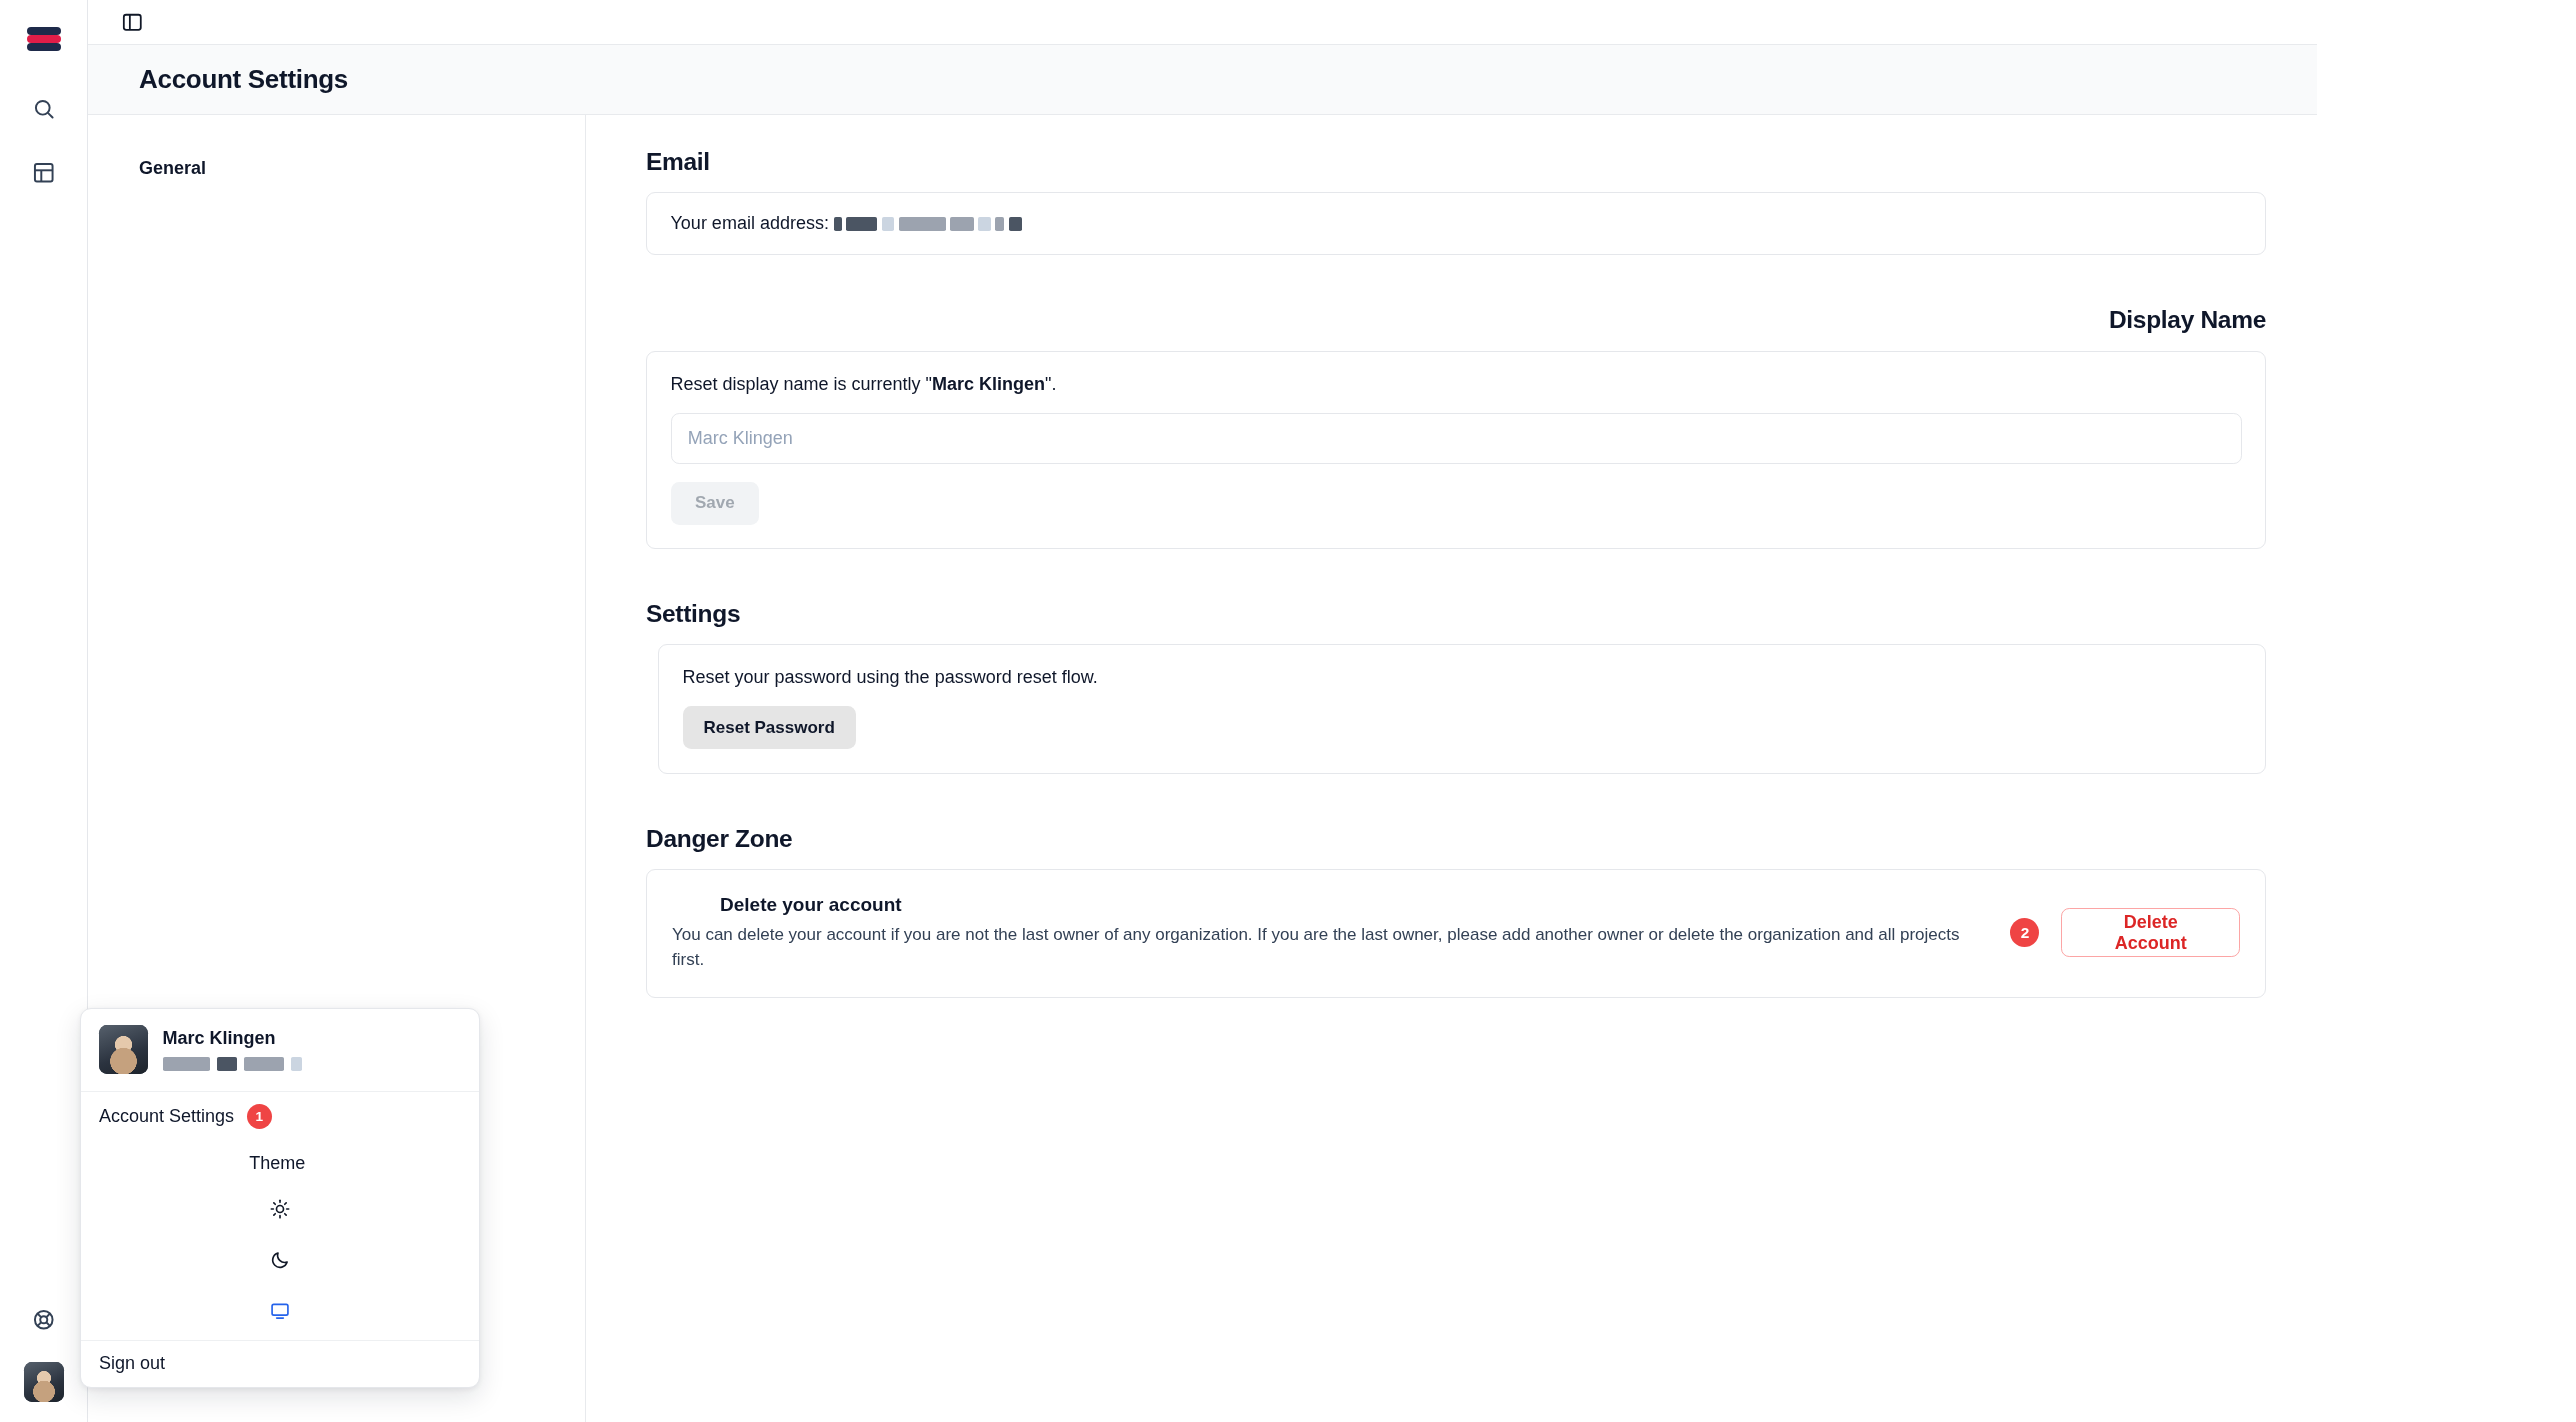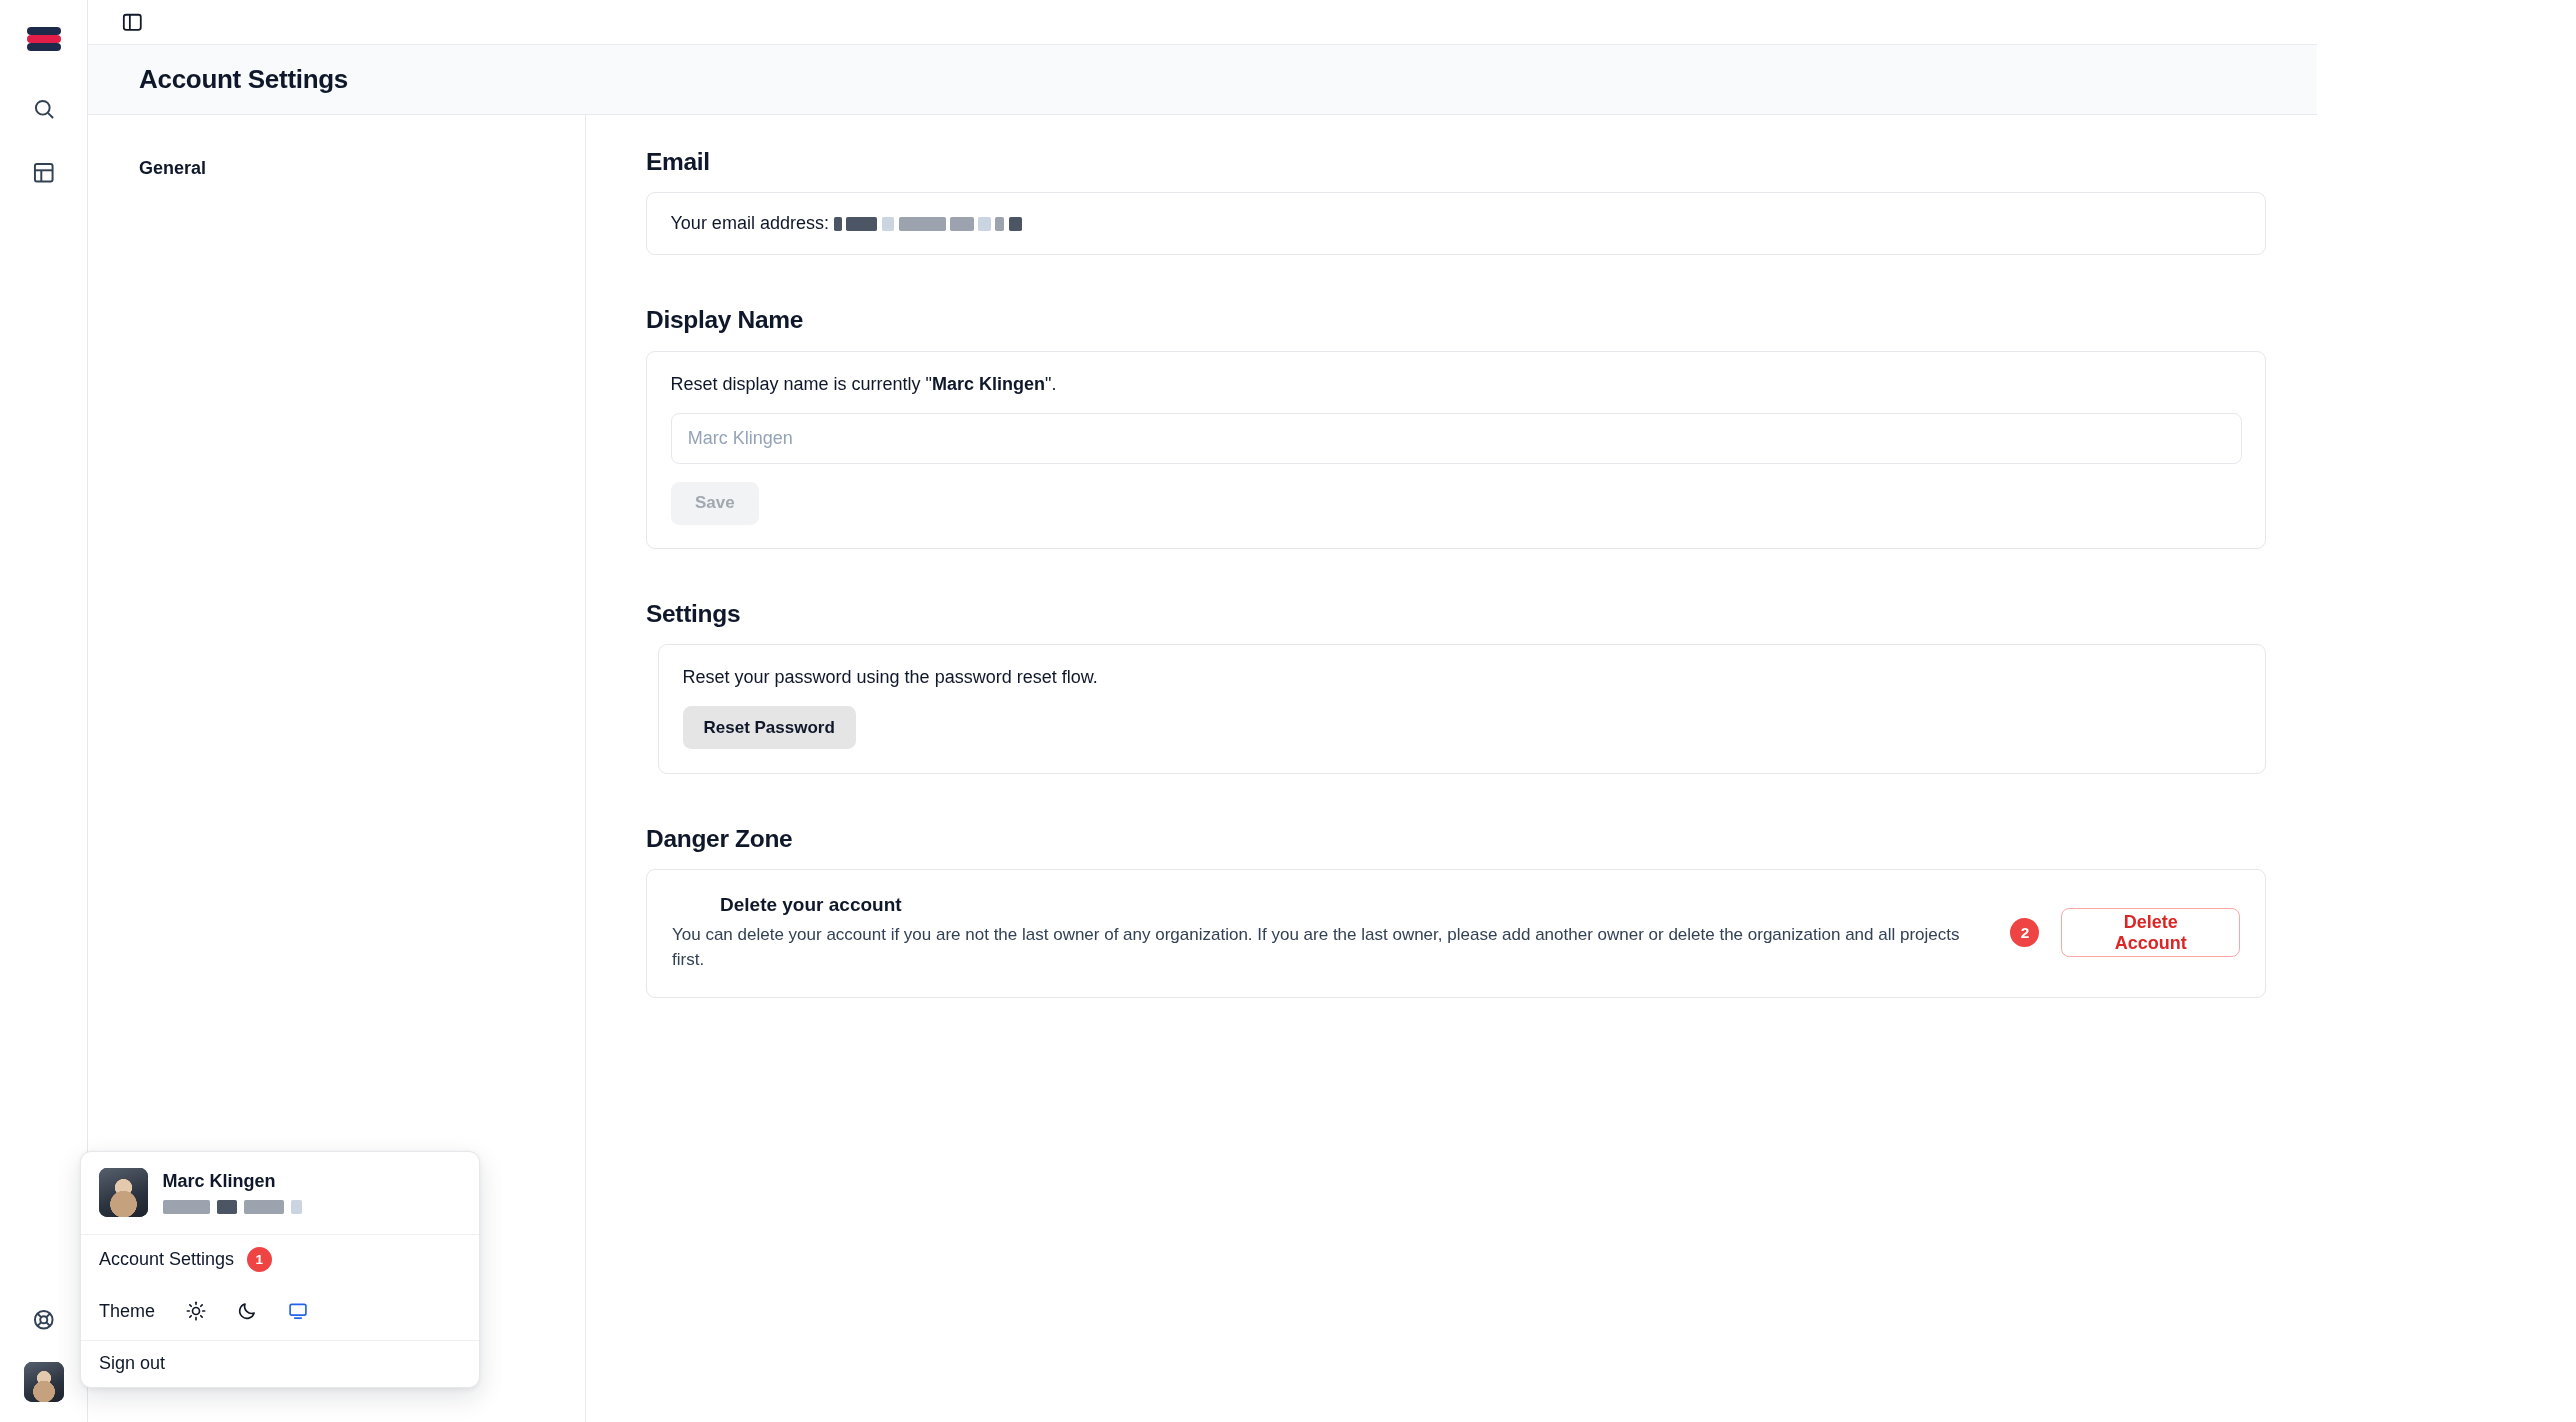--- a/index.html
+++ b/index.html
@@ -158,21 +158,21 @@
   }
   .section-title {
     font-size: 24.5px;
     font-weight: 700;
     letter-spacing: -0.3px;
     color: #0f172a;
     margin-bottom: 16.3px;
   }
   .section-title.pw { margin-top: 51px; }
   .section-title.dz { margin-top: 51px; }
-  .section-title.dn { margin-top: 51px; }
+  .section-title.dn { margin-top: 51px; text-align: right; }
 
   .card {
     border: 0.9px solid #e5e7eb;
     border-radius: 9px;
     background: #ffffff;
     padding: 20px 23.5px;
   }
   .row-text {
     font-size: 18px;
     color: #0f172a;
@@ -320,20 +320,21 @@
     color: #0f172a;
     cursor: pointer;
   }
   .theme-row {
     display: flex;
     align-items: center;
     gap: 20px;
     padding: 11px 18px 12.7px;
     font-size: 18px;
     color: #0f172a;
+    flex-direction: column;
   }
   .theme-label { margin-right: 5.4px; }
   .theme-btn {
     width: 31px; height: 31px;
     display: flex; align-items: center; justify-content: center;
     border-radius: 6.3px;
     cursor: pointer;
     color: #111827;
   }
   .theme-btn.active { color: #2563eb; }

